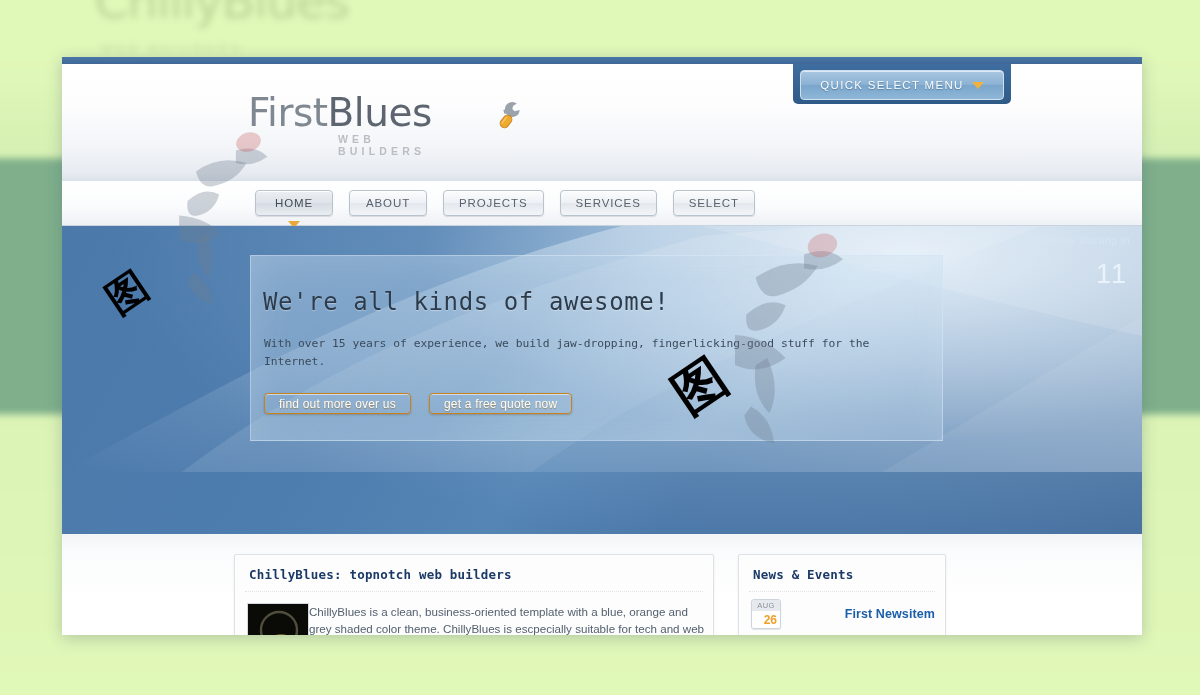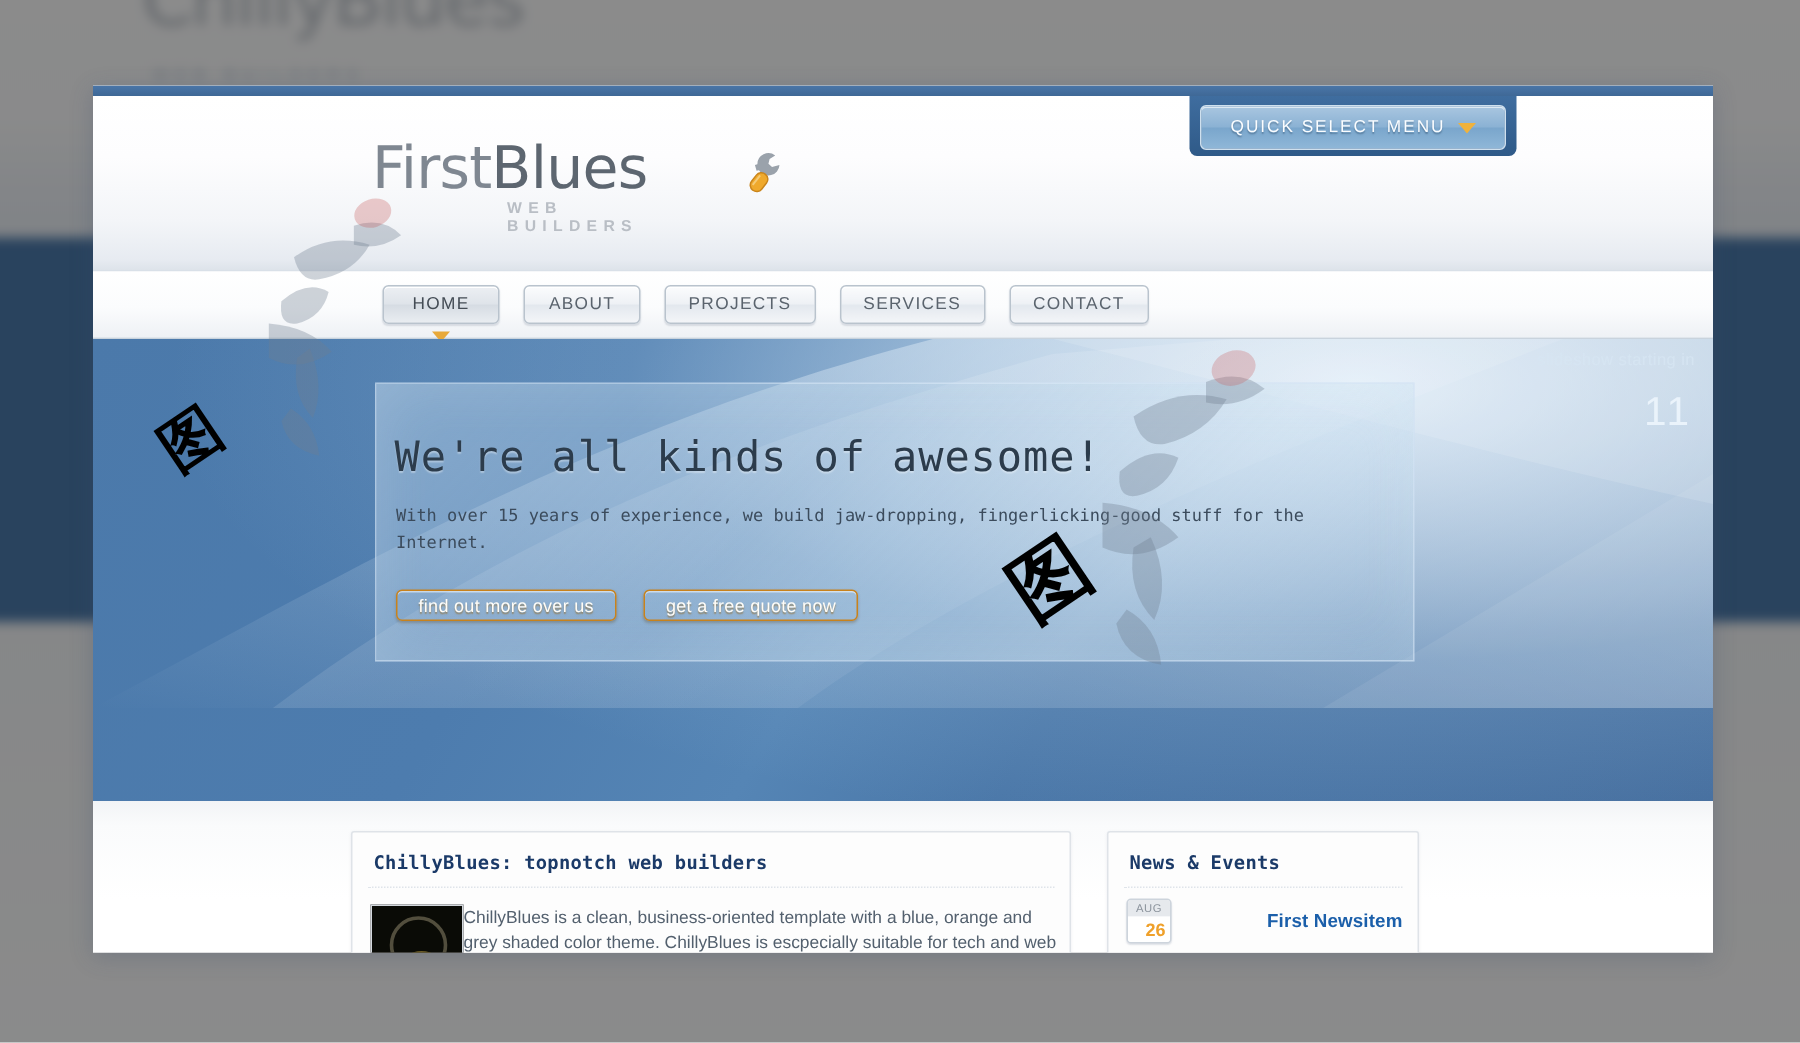--- a/index.html
+++ b/index.html
@@ -4,21 +4,21 @@
 <style>
   * { box-sizing: border-box; margin: 0; padding: 0; }
   html, body {
     width: 1200px; height: 695px;
     overflow: hidden;
     font-family: "Liberation Sans", sans-serif;
     background: #ffffff;
   }
 
   
-  #stage { position: relative; width: 1200px; height: 695px; overflow: hidden; background:#000000; }
+  #stage { position: relative; width: 1200px; height: 695px; overflow: hidden; background:#bef264; }
 
   
   .backdrop {
     position: absolute; inset: 0;
     filter: blur(3.2px);
     opacity: .55;
     transform: scale(1.22);
     transform-origin: 52% 48%;
   }
   .bd-white { position:absolute; left:0; top:0; width:1200px; height:695px; background:
@@ -119,21 +119,21 @@
   .hero-swoosh { position:absolute; inset:0; pointer-events:none; }
   .hero-panel {
     position:absolute; left:188px; top:29px; width:693px; height:186px;
     border:1px solid rgba(216,232,245,.55);
     background: linear-gradient(135deg, rgba(191,214,235,.45) 0%, rgba(171,200,226,.30) 40%, rgba(205,226,242,.42) 72%, rgba(168,198,225,.28) 100%);
     box-shadow: inset 0 0 40px rgba(230,242,252,.18);
   }
   .hero-h1 {
     position:absolute; left:12px; top:32px;
     font-family:"DejaVu Sans Mono","Liberation Mono",monospace;
-    font-size: 28px; color:#2c3c4c; letter-spacing:.6px; white-space:nowrap;
+    font-size: 24px; color:#2c3c4c; letter-spacing:.6px; white-space:nowrap;
     text-shadow: 0 1px 1px rgba(255,255,255,.35);
   }
   .hero-p {
     position:absolute; left:13px; top:79px; width:630px;
     font-family:"DejaVu Sans Mono","Liberation Mono",monospace;
     font-size:11.3px; line-height:18px; color:#3b4b5c;
   }
   .hero-btns { position:absolute; left:13px; top:137px; display:flex; gap:18px; }
   .btn-orange {
     height:21px; padding:0 14px;
@@ -277,21 +277,21 @@
       <div class="nav-btn">
         <span>ABOUT</span>
       </div>
       <div class="nav-btn">
         <span>PROJECTS</span>
       </div>
       <div class="nav-btn">
         <span>SERVICES</span>
       </div>
       <div class="nav-btn">
-        <span>CONTACT</span>
+        <span>SELECT</span>
       </div>
     </div>
 
     <div class="hero">
       <svg class="hero-swoosh" viewBox="0 0 1080 246" preserveAspectRatio="none">
         <defs>
           <linearGradient id="gA" x1="0" y1="0" x2="1" y2="1">
             <stop offset="0%" stop-color="#ffffff" stop-opacity=".20"></stop>
             <stop offset="100%" stop-color="#ffffff" stop-opacity="0"></stop>
           </linearGradient>

